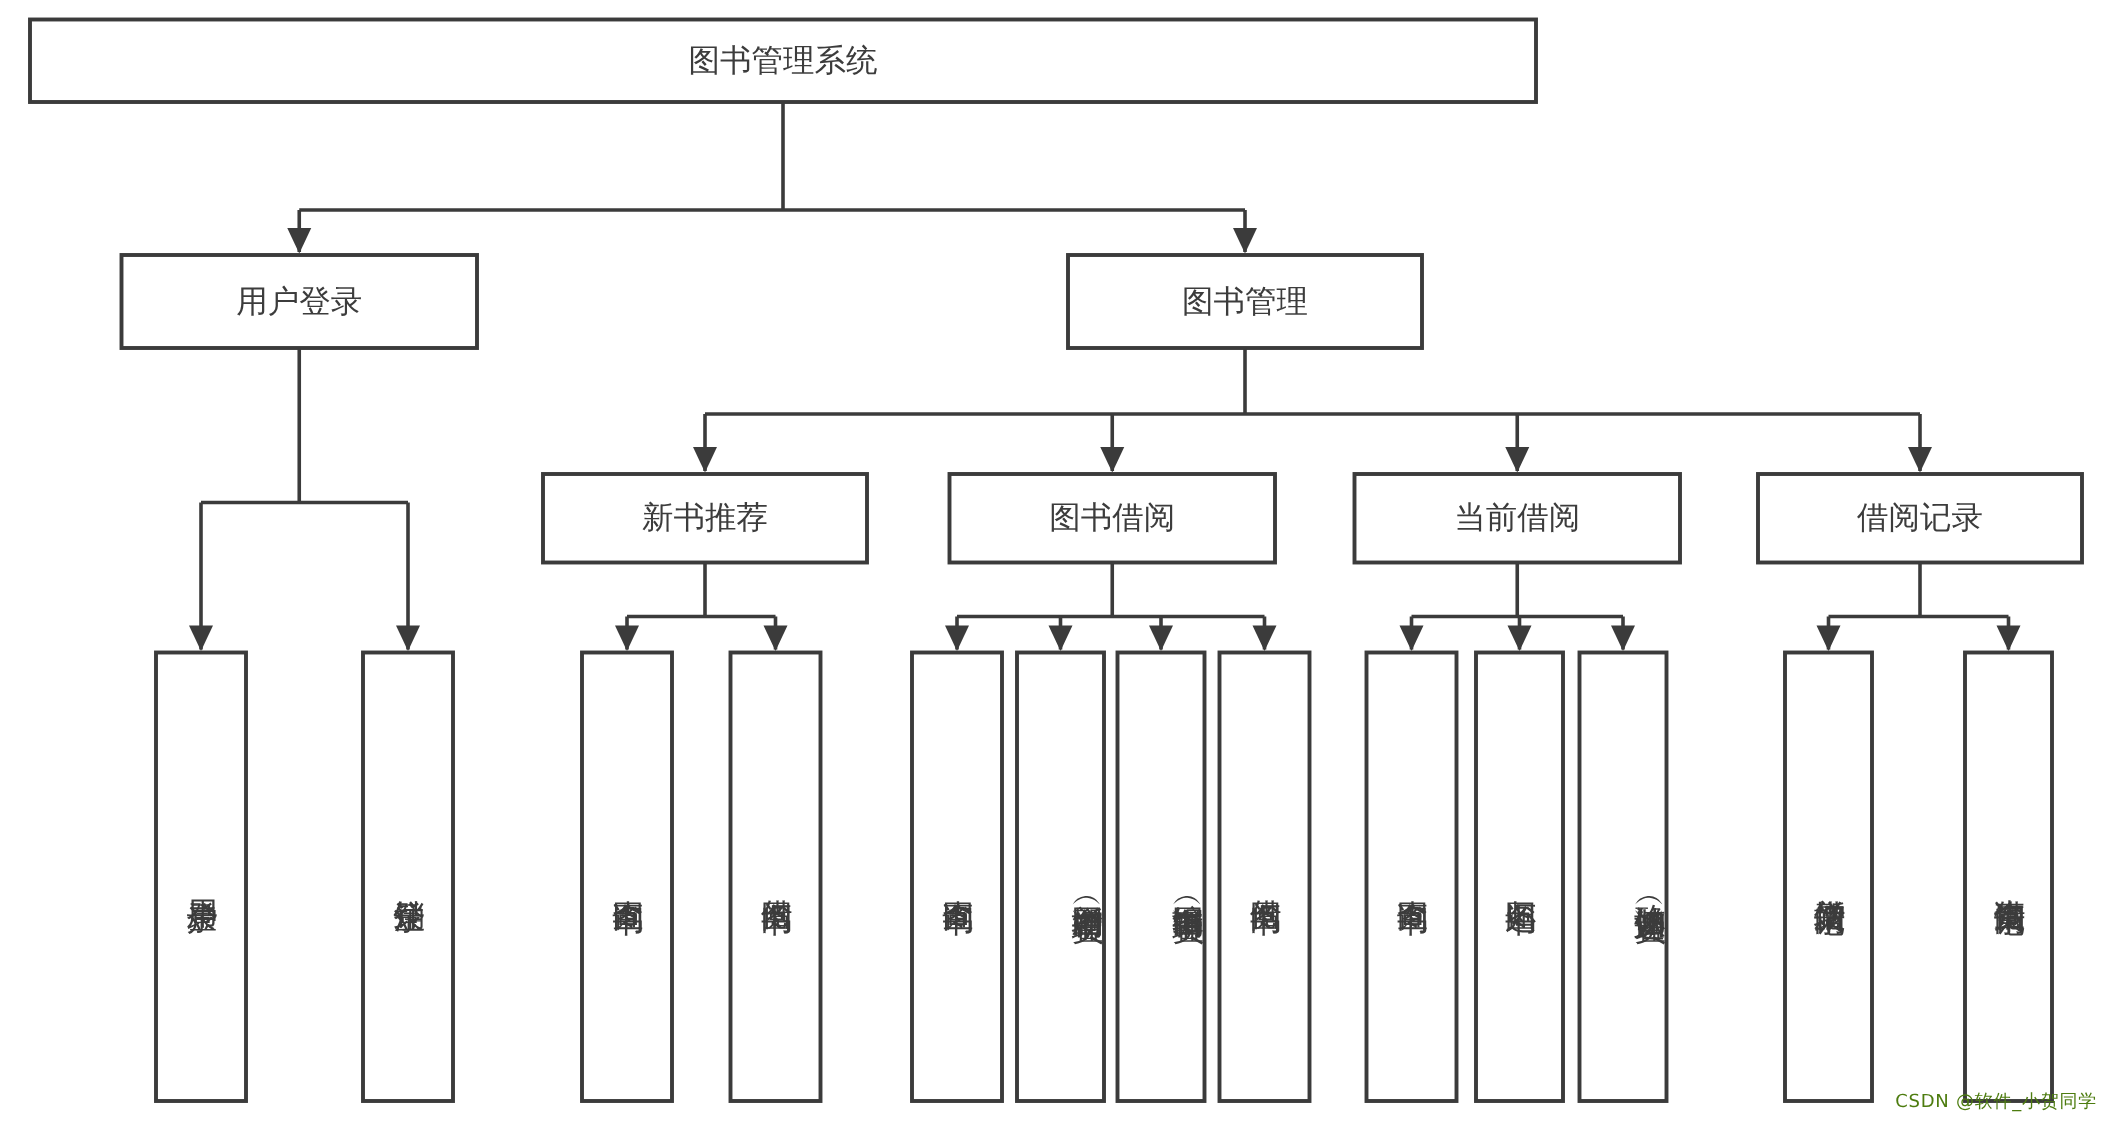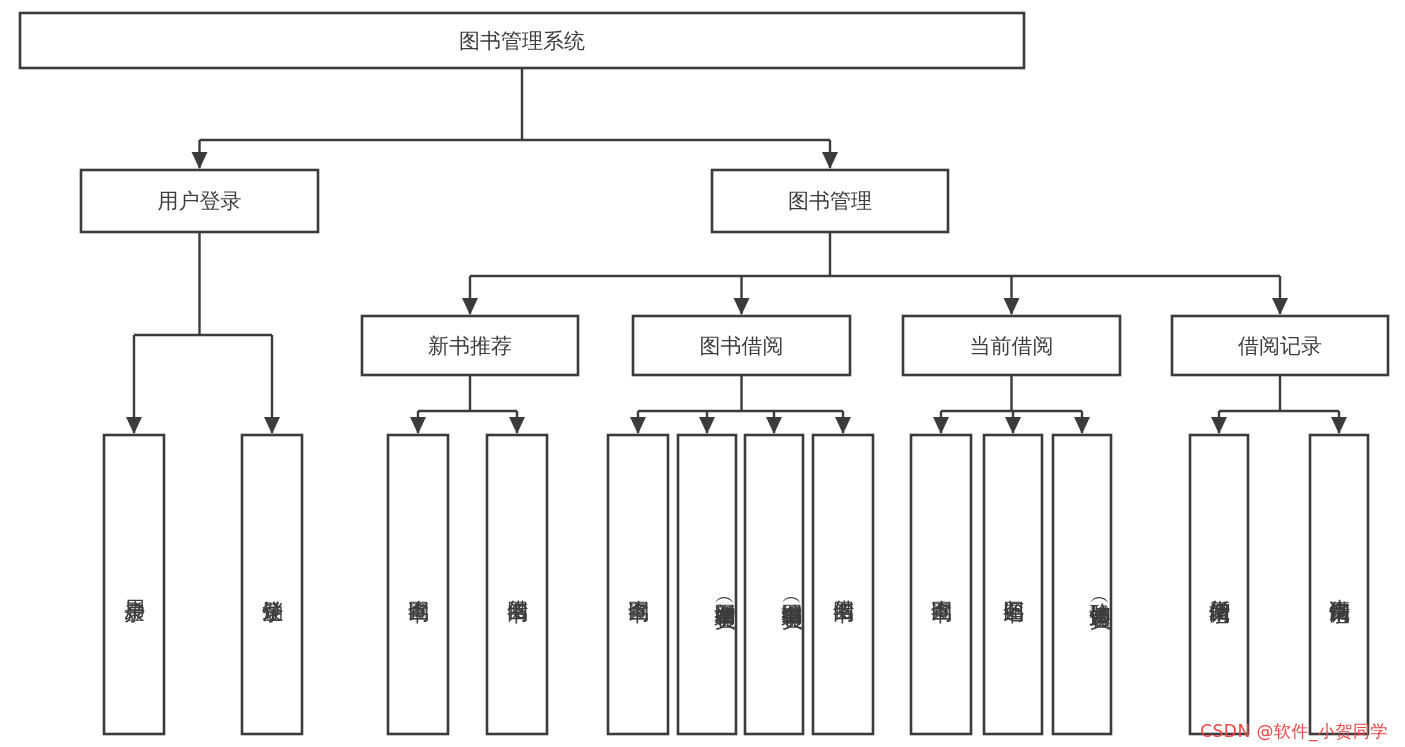--- a/index.html
+++ b/index.html
@@ -22,22 +22,22 @@
     display:flex;align-items:center;justify-content:center;
     color:#3c3c3c;
     font-family:"DejaVu Sans","Liberation Sans",sans-serif;
     font-size:21px;line-height:1.12;
     writing-mode:vertical-rl;text-orientation:upright;
     letter-spacing:1px;
     pointer-events:none;white-space:nowrap;
   }
   .vlabel.top{align-items:flex-start;justify-content:center;}
   .watermark{
-    position:absolute;right:17px;bottom:4px;
-    color:#ef4444;font-size:17px;
+    position:absolute;right:7px;bottom:4px;
+    color:#4d7c0f;font-size:12px;
     font-family:"DejaVu Sans","Liberation Sans",sans-serif;
     letter-spacing:.5px;white-space:nowrap;
   }
 </style>
 </head>
 <body>
 
 <div id="stage">
   <svg id="diagram" viewBox="0 0 1405 747">
     <g id="edges-layer">

